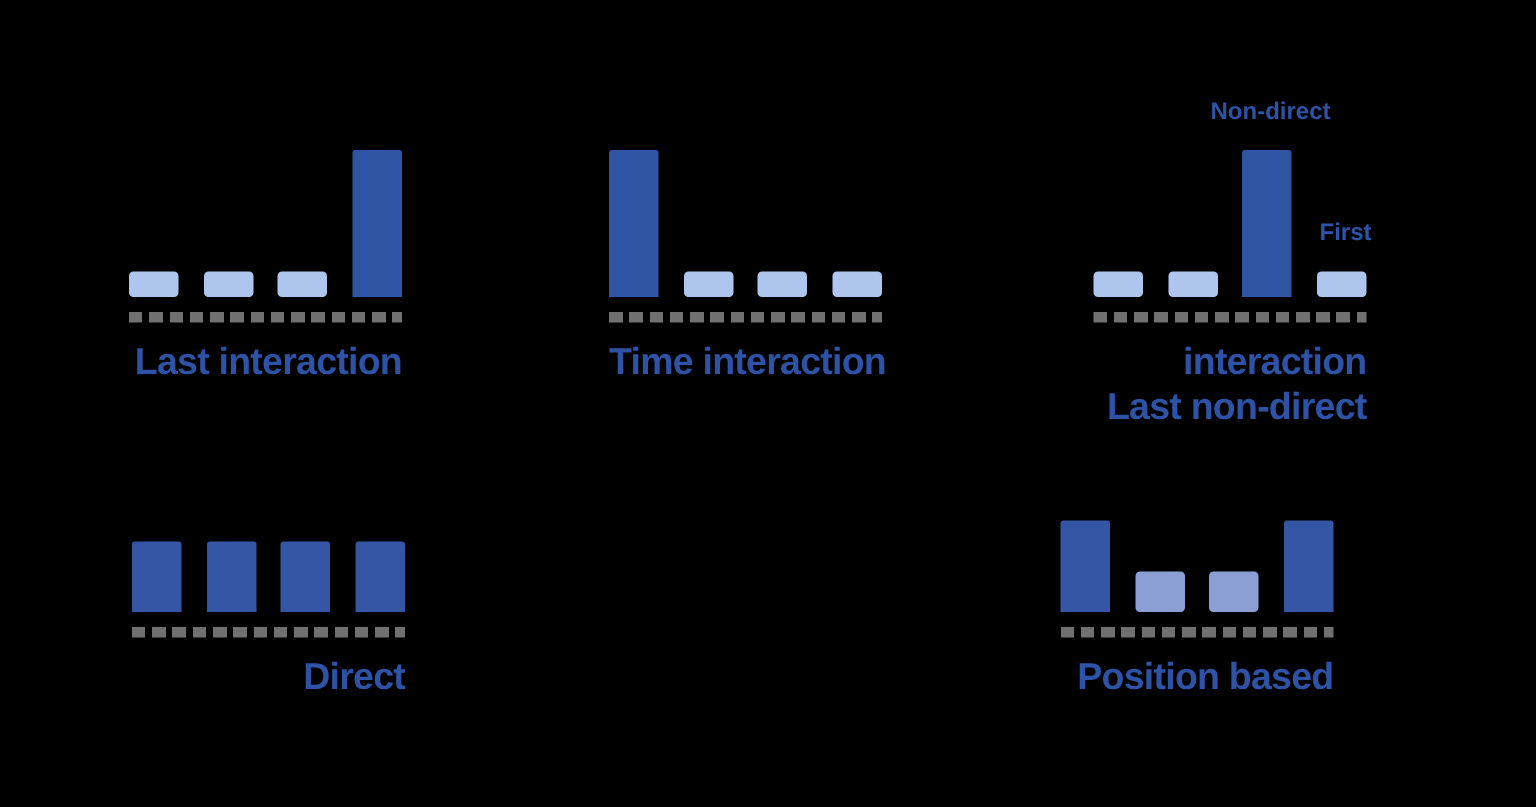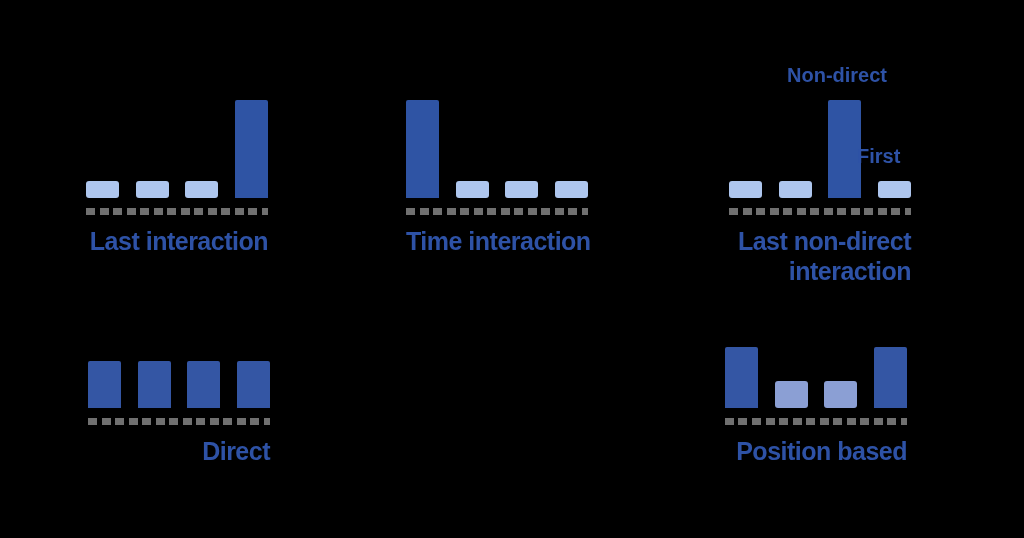--- a/index.html
+++ b/index.html
@@ -39,23 +39,24 @@
     text-align:right;
     font-size:25px;
     font-weight:bold;
     line-height:30px;
     letter-spacing:-0.5px;
     color:var(--title,#2E52A6);
     white-space:nowrap;
   }
   .annotation{
     position:absolute;
-    font-size:20px;
+    font-size:16px;
     font-weight:bold;
     color:var(--title,#2E52A6);
+    text-align:center;
     line-height:18px;
   }
   #label-non-direct{left:787px;top:66px;width:120px;}
   #label-direct{left:857px;top:147px;width:80px;}
 </style>
 </head>
 <body>
 
 <div class="canvas" style="--bg: #000000; --title: #2E52A6; --dash: #707070;">
 
@@ -87,40 +88,40 @@
 
   <div class="chart" style="left:729px;top:100px">
     <div class="bars">
         <div class="bar small" style="height: 17px; background: rgb(174, 198, 238);"></div>
         <div class="bar small" style="height: 17px; background: rgb(174, 198, 238);"></div>
         <div class="bar" style="height: 98px; background: rgb(47, 84, 164);"></div>
         <div class="bar small" style="height: 17px; background: rgb(174, 198, 238);"></div>
       </div>
     <div class="dashline"></div>
     <div class="title">
+        <div>interaction</div>
         <div>Last non-direct</div>
-        <div>interaction</div>
       </div>
   </div>
 
   <div class="chart" style="left:88px;top:310px">
     <div class="bars">
         <div class="bar" style="height: 47px; background: rgb(52, 86, 164);"></div>
         <div class="bar" style="height: 47px; background: rgb(52, 86, 164);"></div>
         <div class="bar" style="height: 47px; background: rgb(52, 86, 164);"></div>
         <div class="bar" style="height: 47px; background: rgb(52, 86, 164);"></div>
       </div>
     <div class="dashline"></div>
     <div class="title">
         <div>Direct</div>
       </div>
   </div>
 
 
-  <div class="chart" style="left:725px;top:310px">
+  <div class="chart" style="left:707px;top:310px">
     <div class="bars">
         <div class="bar" style="height: 61px; background: rgb(52, 86, 164);"></div>
         <div class="bar small" style="height: 27px; background: rgb(139, 159, 212);"></div>
         <div class="bar small" style="height: 27px; background: rgb(139, 159, 212);"></div>
         <div class="bar" style="height: 61px; background: rgb(52, 86, 164);"></div>
       </div>
     <div class="dashline"></div>
     <div class="title">
         <div>Position based</div>
       </div>

